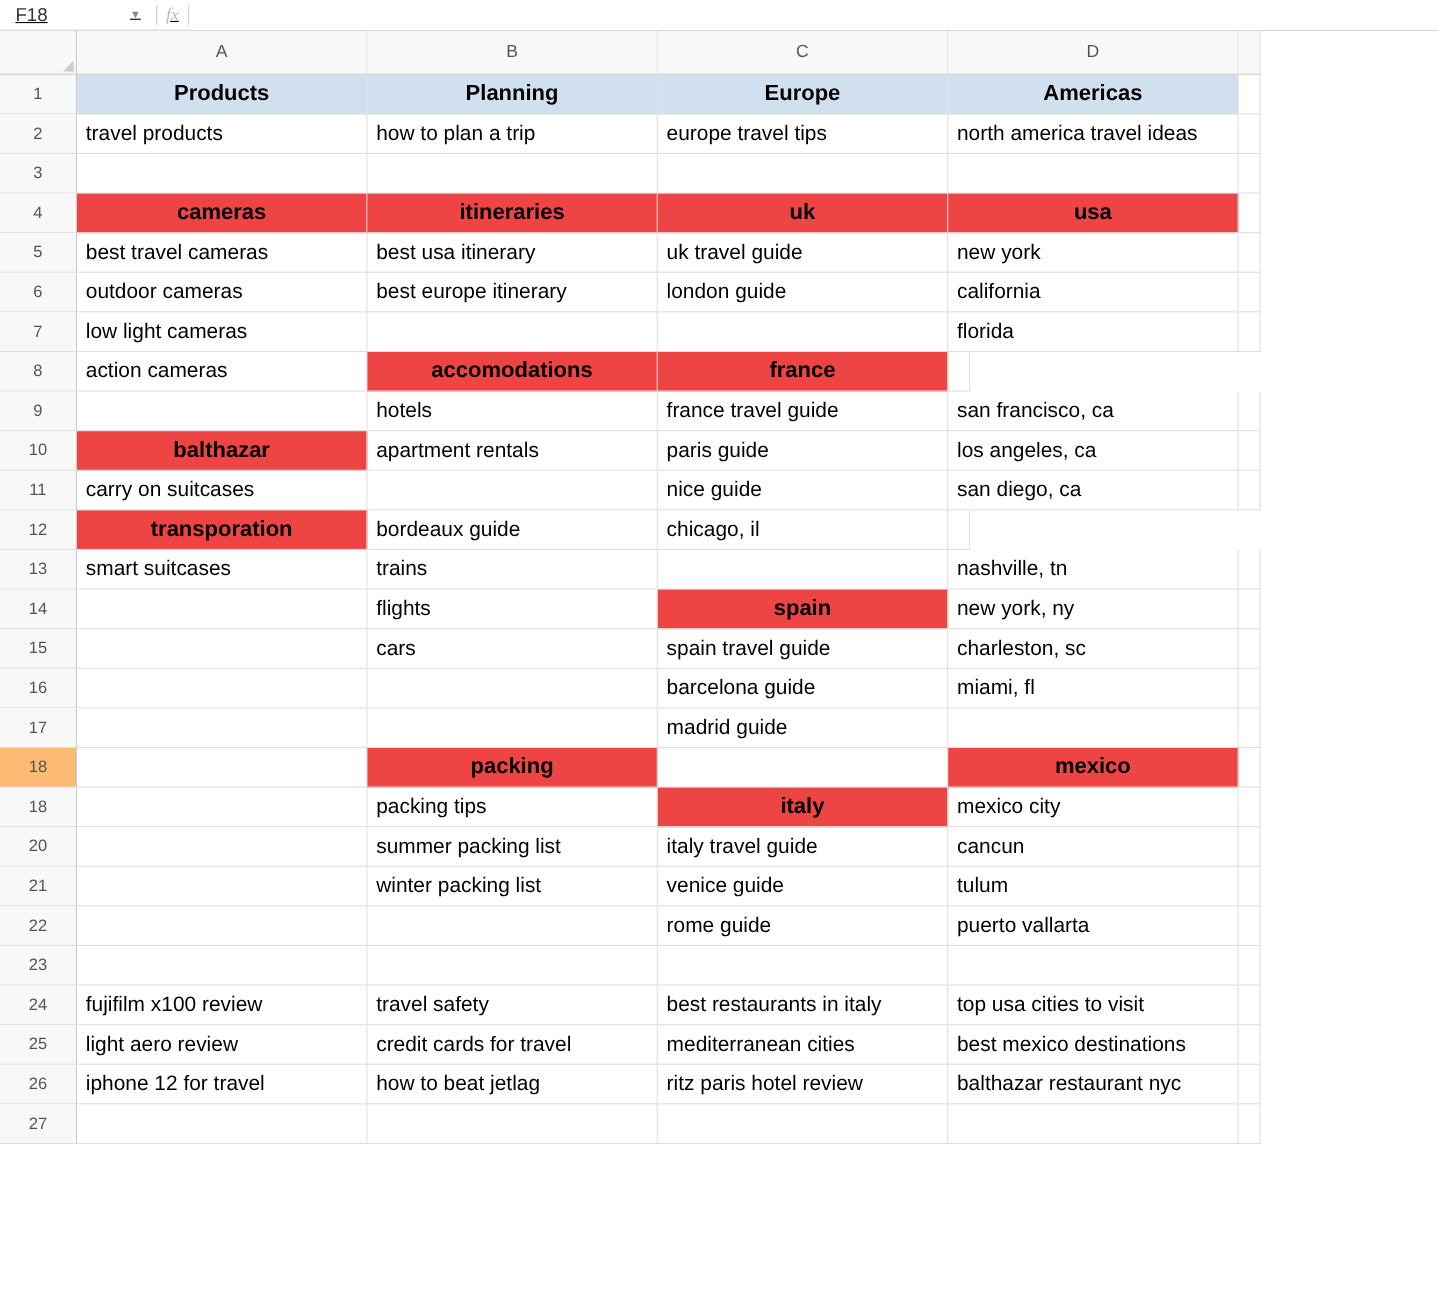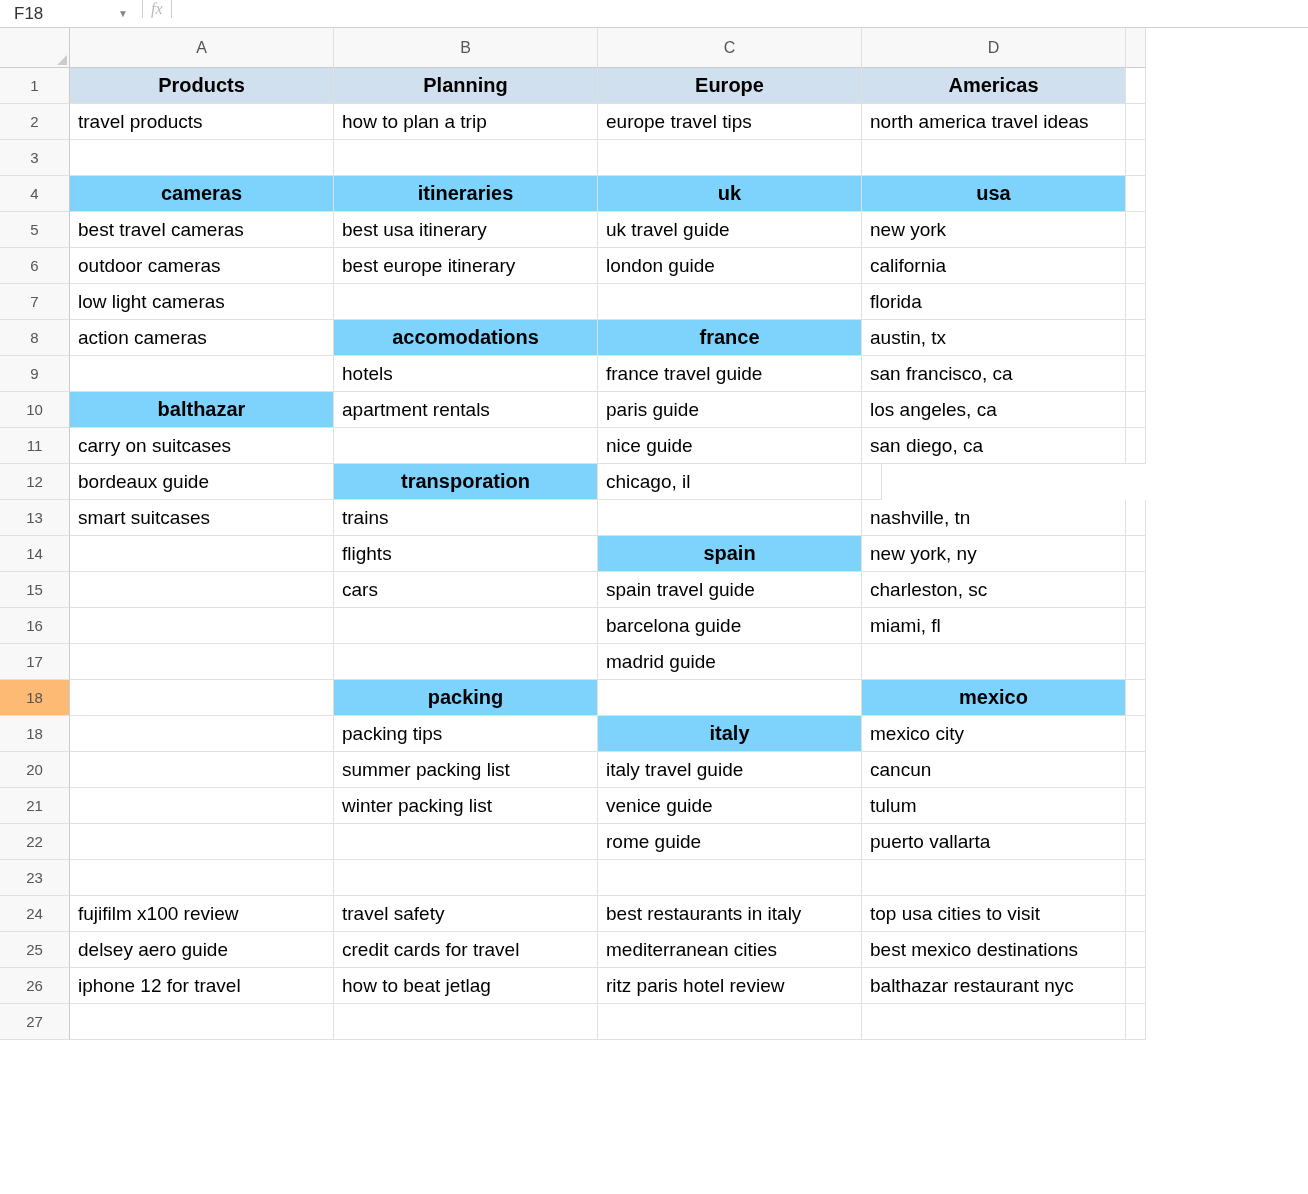--- a/index.html
+++ b/index.html
@@ -5,23 +5,25 @@
     * { box-sizing: border-box; margin: 0; padding: 0; }
     body {
       font-family: Arial, sans-serif;
       font-size: 14px;
       background: #fff;
       color: #000;
       overflow: hidden;
     }
     .name-box-row {
       display: flex;
+      align-items: center;
       height: 28px;
       border-bottom: 1px solid #d0d0d0;
       padding-left: 4px;
+      text-decoration: underline;
     }
     .name-box {
       width: 130px;
       display: flex;
       align-items: center;
       justify-content: space-between;
       padding: 0 6px 0 10px;
       height: 100%;
       font-size: 17px;
       color: #333;
@@ -135,21 +137,21 @@
       overflow: hidden;
       flex-shrink: 0;
     }
     .cell.header-blue {
       background: #d1e0ee;
       font-weight: bold;
       justify-content: center;
       font-size: 20px;
     }
     .cell.header-gray {
-      background: #7dd3fc;
+      background: #ef4444;
       font-weight: bold;
       justify-content: center;
       font-size: 20px;
     }
     
     .c-a { width: 264px; }
     .c-b { width: 264px; }
     .c-c { width: 264px; }
     .c-d { width: 264px; }
     .c-e { width: 20px; }
@@ -256,21 +258,20 @@
           <div class="cell c-a">low light cameras</div>
           <div class="cell c-b"></div>
           <div class="cell c-c"></div>
           <div class="cell c-d">florida</div>
           <div class="cell c-e"></div>
         </div>
         <div class="grid-row">
           <div class="cell c-a">action cameras</div>
           <div class="cell c-b header-gray">accomodations</div>
           <div class="cell c-c header-gray">france</div>
-          <div class="cell c-d">austin, tx</div>
           <div class="cell c-e"></div>
         </div>
         <div class="grid-row">
           <div class="cell c-a"></div>
           <div class="cell c-b">hotels</div>
           <div class="cell c-c">france travel guide</div>
           <div class="cell c-d">san francisco, ca</div>
           <div class="cell c-e"></div>
         </div>
         <div class="grid-row">
@@ -281,22 +282,22 @@
           <div class="cell c-e"></div>
         </div>
         <div class="grid-row">
           <div class="cell c-a">carry on suitcases</div>
           <div class="cell c-b"></div>
           <div class="cell c-c">nice guide</div>
           <div class="cell c-d">san diego, ca</div>
           <div class="cell c-e"></div>
         </div>
         <div class="grid-row">
+          <div class="cell c-b header-gray">transporation</div>
           <div class="cell c-c">bordeaux guide</div>
-          <div class="cell c-b header-gray">transporation</div>
           <div class="cell c-d">chicago, il</div>
           <div class="cell c-e"></div>
         </div>
         <div class="grid-row">
           <div class="cell c-a">smart suitcases</div>
           <div class="cell c-b">trains</div>
           <div class="cell c-c"></div>
           <div class="cell c-d">nashville, tn</div>
           <div class="cell c-e"></div>
         </div>
@@ -371,21 +372,21 @@
           <div class="cell c-e"></div>
         </div>
         <div class="grid-row">
           <div class="cell c-a">fujifilm x100 review</div>
           <div class="cell c-b">travel safety</div>
           <div class="cell c-c">best restaurants in italy</div>
           <div class="cell c-d">top usa cities to visit</div>
           <div class="cell c-e"></div>
         </div>
         <div class="grid-row">
-          <div class="cell c-a">delsey aero guide</div>
+          <div class="cell c-a">light aero review</div>
           <div class="cell c-b">credit cards for travel</div>
           <div class="cell c-c">mediterranean cities</div>
           <div class="cell c-d">best mexico destinations</div>
           <div class="cell c-e"></div>
         </div>
         <div class="grid-row">
           <div class="cell c-a">iphone 12 for travel</div>
           <div class="cell c-b">how to beat jetlag</div>
           <div class="cell c-c">ritz paris hotel review</div>
           <div class="cell c-d">balthazar restaurant nyc</div>

